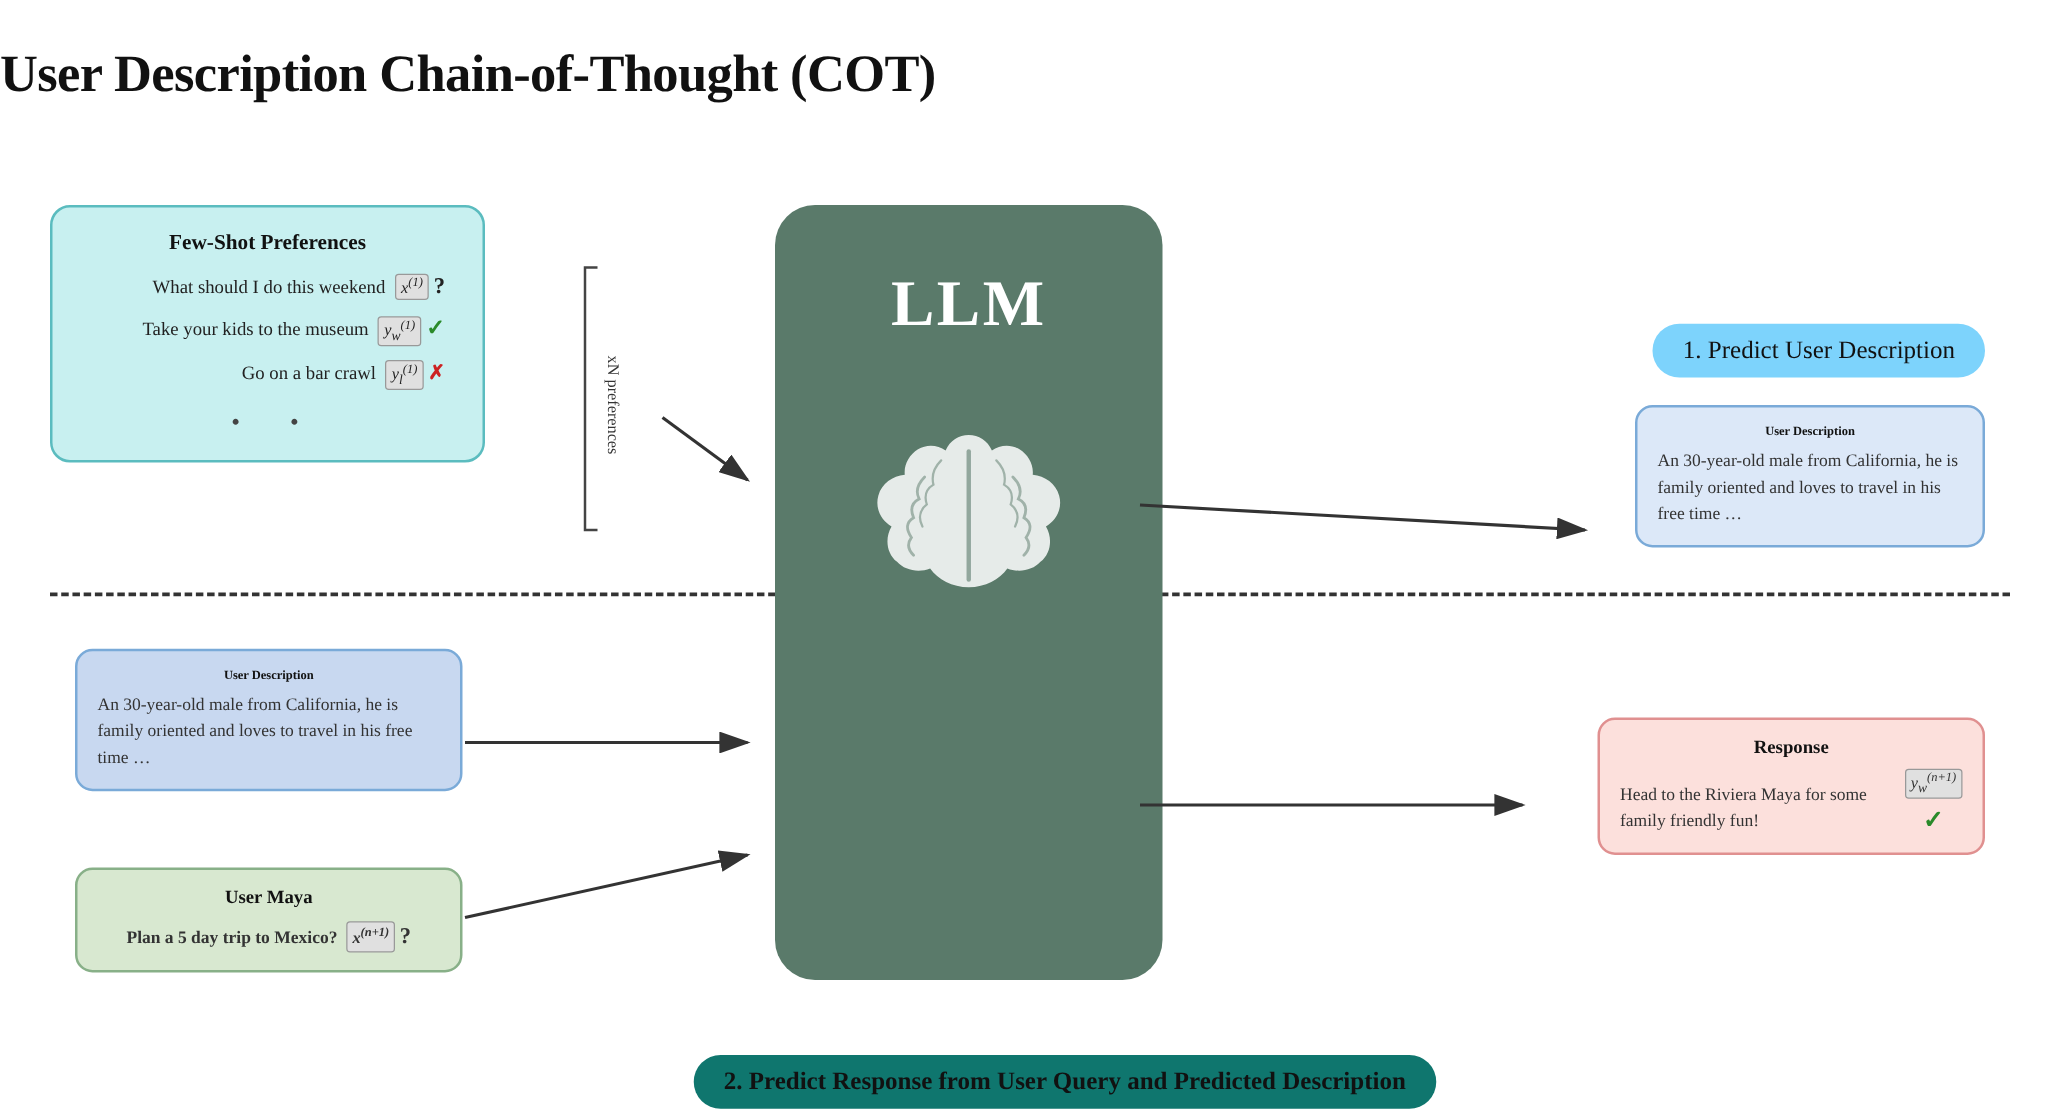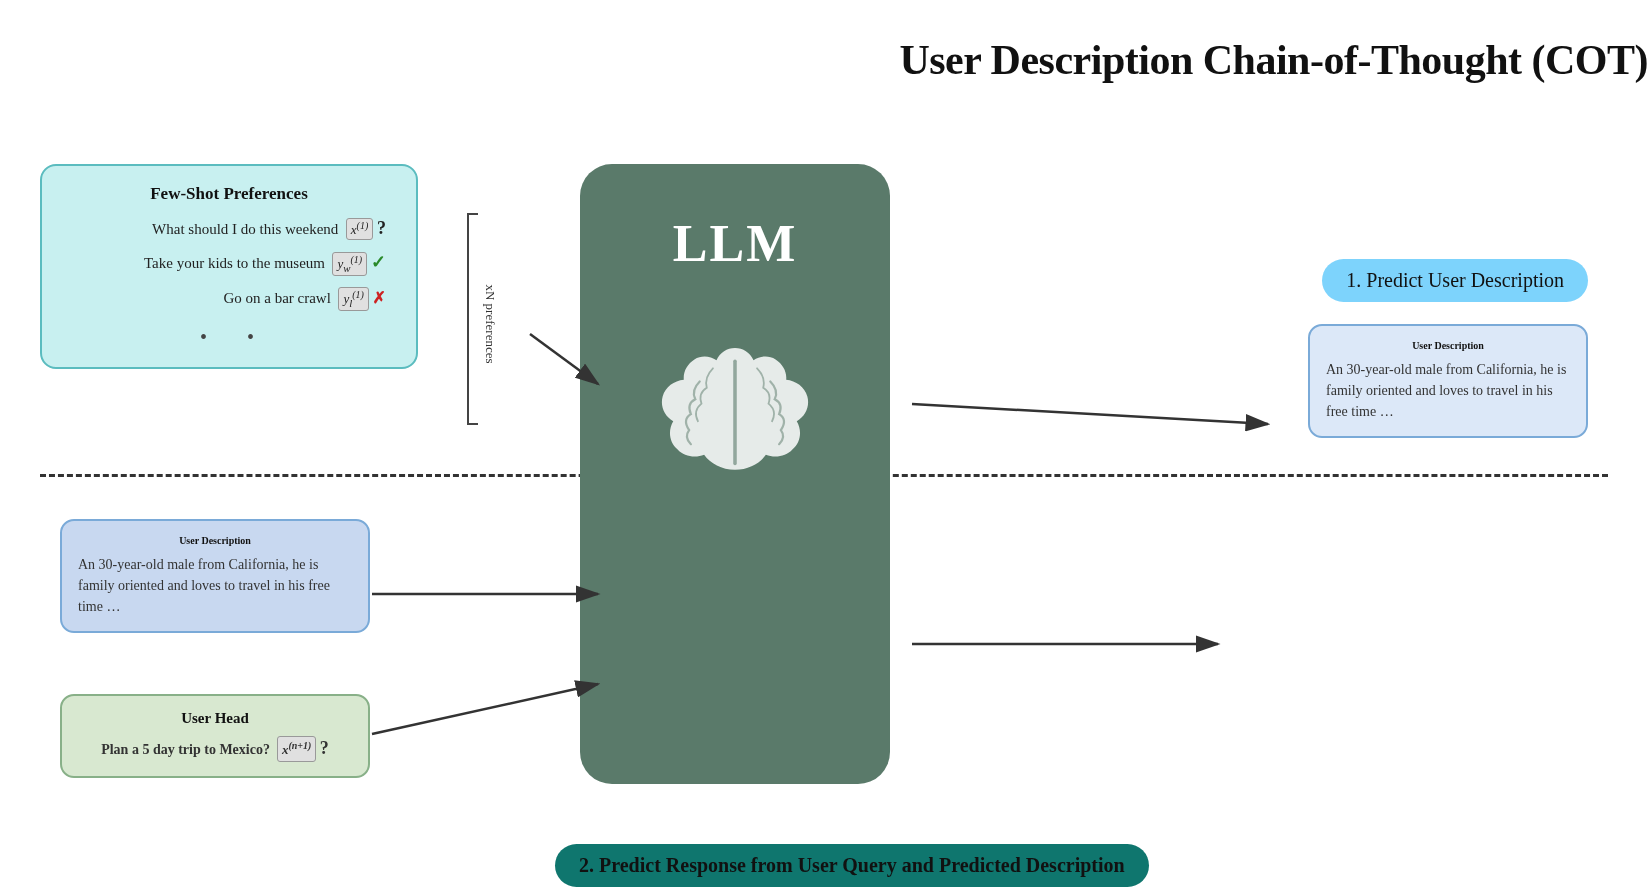--- a/index.html
+++ b/index.html
@@ -6,21 +6,21 @@
     body {
       background: #ffffff;
       font-family: 'Georgia', serif;
       width: 1648px;
       height: 894px;
       overflow: hidden;
       position: relative;
     }
 
     .main-title {
-      text-align: right;
+      text-align: left;
       font-size: 42px;
       font-weight: 900;
       padding-top: 36px;
       padding-bottom: 20px;
       color: #111;
       letter-spacing: -0.5px;
     }
 
     .diagram-area {
       position: relative;
@@ -34,21 +34,21 @@
       top: 370px;
       left: 40px;
       right: 40px;
       border-top: 3px dashed #333;
       z-index: 1;
     }
 
     
     .llm-box {
       position: absolute;
-      left: 580px;
+      left: 620px;
       top: 60px;
       width: 310px;
       height: 620px;
       background: #5a7a6a;
       border-radius: 32px;
       display: flex;
       flex-direction: column;
       align-items: center;
       justify-content: flex-start;
       padding-top: 50px;
@@ -67,21 +67,21 @@
       width: 180px;
       height: 150px;
       margin-top: 20px;
     }
 
     
     .few-shot-box {
       position: absolute;
       left: 40px;
       top: 60px;
-      width: 378px;
+      width: 348px;
       background: #c8f0f0;
       border: 2px solid #5bbcbf;
       border-radius: 16px;
       padding: 18px 24px;
       z-index: 2;
     }
 
     .few-shot-title {
       font-weight: 800;
       font-size: 17px;
@@ -363,26 +363,36 @@
     <div class="user-desc-title">User Description</div>
     <div class="user-desc-text">An 30-year-old male from California, he is family oriented and loves to travel in his free time …</div>
   </div>
 
   <div class="user-desc-bottom-left">
     <div class="user-desc-title">User Description</div>
     <div class="user-desc-text">An 30-year-old male from California, he is family oriented and loves to travel in his free time …</div>
   </div>
 
   <div class="user-query-box">
-    <div class="user-query-title">User Head</div>
+    <div class="user-query-title">User Maya</div>
     <div class="user-query-text">
       Plan a 5 day trip to Mexico? &nbsp;<span class="math-var">x<sup>(n+1)</sup></span>&nbsp;<strong style="font-size:18px;">?</strong>
     </div>
   </div>
 
+  <div class="response-box">
+    <div class="response-title">Response</div>
+    <div class="response-text-area">
+      <div class="response-text">Head to the Riviera Maya for some family friendly fun!</div>
+      <div class="response-badge-area">
+        <span class="math-var" style="margin-bottom:4px;">y<sub>w</sub><sup>(n+1)</sup></span>
+        <span class="pref-check" style="font-size:20px;">✓</span>
+      </div>
+    </div>
+  </div>
 
   <div class="step-label-2">2. Predict Response from User Query and Predicted Description</div>
 
   <svg class="arrows-svg" viewBox="0 0 1648 780" xmlns="http://www.w3.org/2000/svg">
     <defs>
       <marker id="arrowhead" markerWidth="10" markerHeight="7" refX="9" refY="3.5" orient="auto">
         <polygon points="0 0, 10 3.5, 0 7" fill="#333"></polygon>
       </marker>
     </defs>
 

